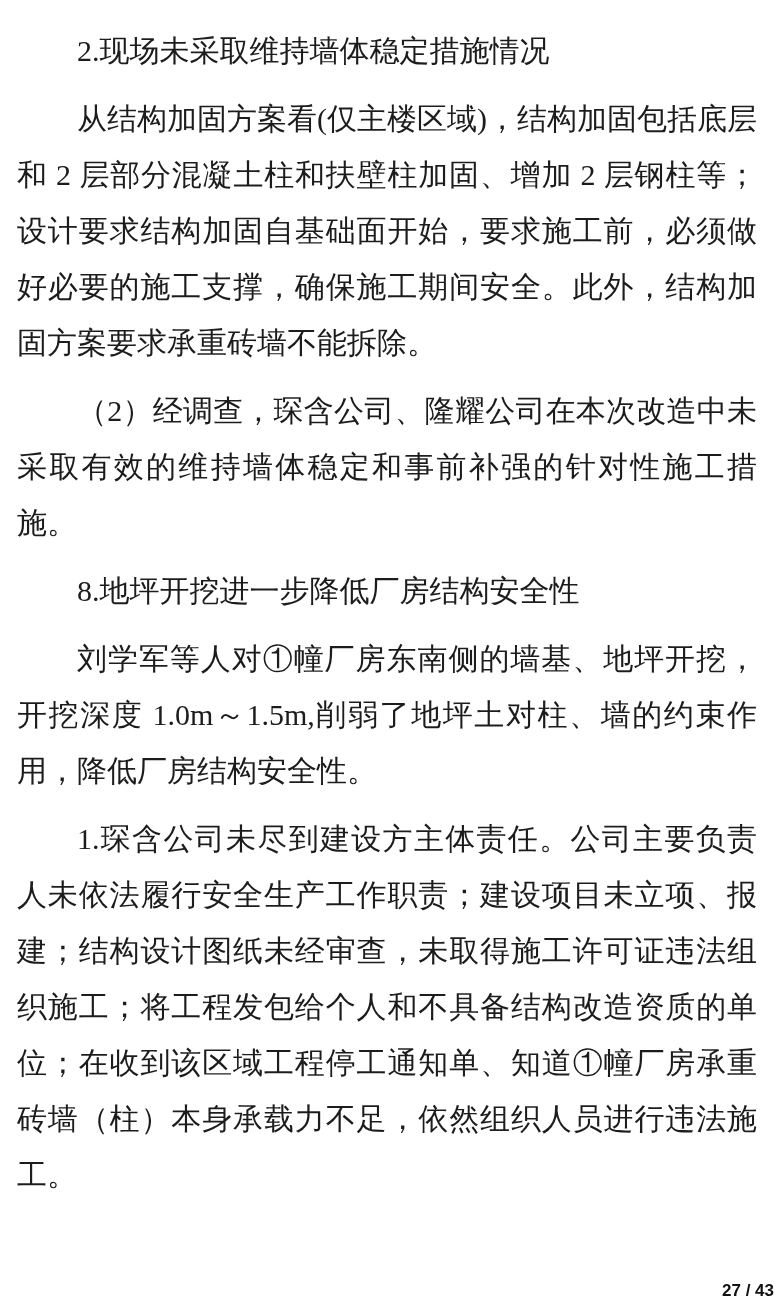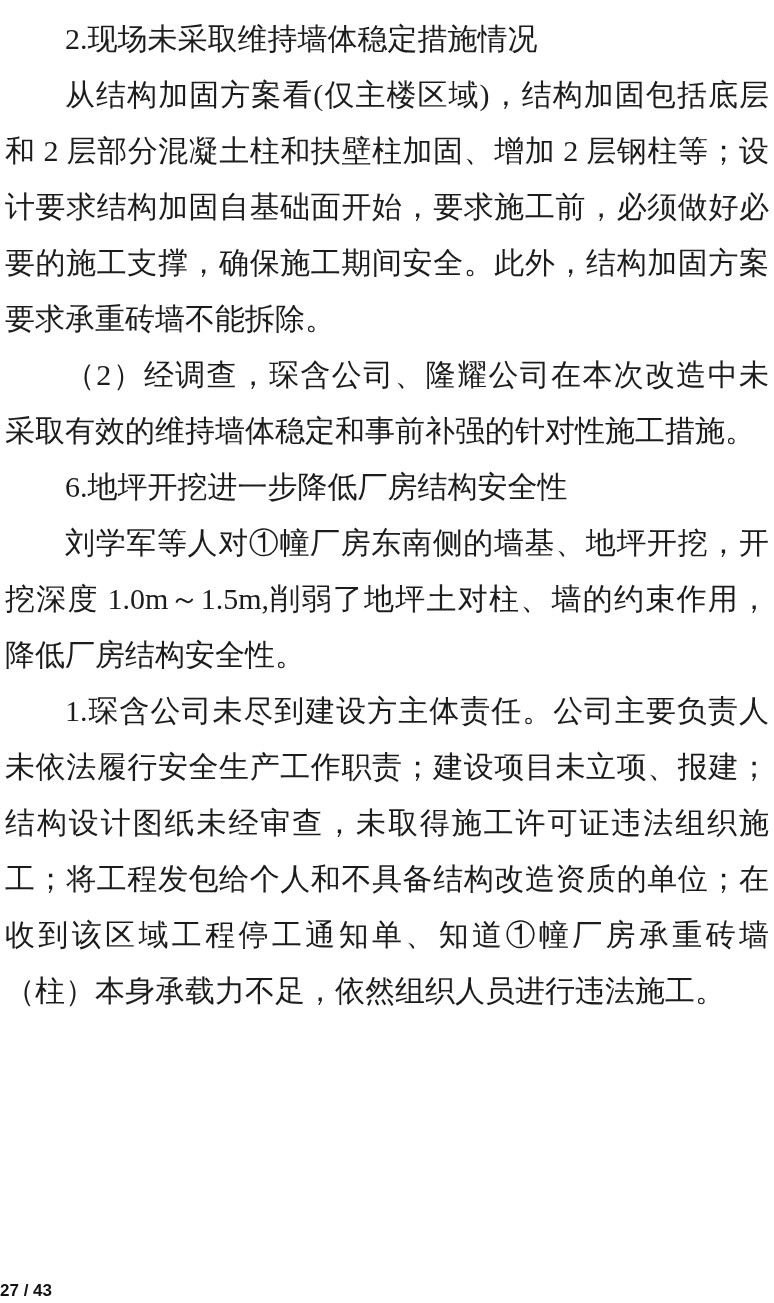--- a/index.html
+++ b/index.html
@@ -16,49 +16,49 @@
     color: #1c1c1c;
   }
   .page {
     box-sizing: border-box;
     width: 774px;
     height: 1303px;
     padding: 11px 5px 0 5px;
     background: #ffffff;
   }
   p.para {
-    margin: 0;
+    margin: 12px;
     font-size: 30px;
     line-height: 56px;
     text-align: justify;
     text-justify: inter-character;
     text-indent: 60px;
     word-break: break-all;
   }
   p.para.heading {
     font-weight: bold;
   }
   .footer {
     position: absolute;
     left: 0;
     right: 0;
     bottom: 4px;
-    text-align: left;
+    text-align: right;
     font-family: "Liberation Sans", "DejaVu Sans", sans-serif;
     font-weight: bold;
     font-size: 17px;
     line-height: 1;
     color: #111111;
   }
 </style>
 </head>
 <body>
 
 <div class="page">
   <p class="para">2.现场未采取维持墙体稳定措施情况</p>
   <p class="para">从结构加固方案看(仅主楼区域)，结构加固包括底层和 2 层部分混凝土柱和扶壁柱加固、增加 2 层钢柱等；设计要求结构加固自基础面开始，要求施工前，必须做好必要的施工支撑，确保施工期间安全。此外，结构加固方案要求承重砖墙不能拆除。</p>
   <p class="para">（2）经调查，琛含公司、隆耀公司在本次改造中未采取有效的维持墙体稳定和事前补强的针对性施工措施。</p>
-  <p class="para">6.地坪开挖进一步降低厂房结构安全性</p>
+  <p class="para">8.地坪开挖进一步降低厂房结构安全性</p>
   <p class="para">刘学军等人对①幢厂房东南侧的墙基、地坪开挖，开挖深度 1.0m～1.5m,削弱了地坪土对柱、墙的约束作用，降低厂房结构安全性。</p>
   <p class="para">1.琛含公司未尽到建设方主体责任。公司主要负责人未依法履行安全生产工作职责；建设项目未立项、报建；结构设计图纸未经审查，未取得施工许可证违法组织施工；将工程发包给个人和不具备结构改造资质的单位；在收到该区域工程停工通知单、知道①幢厂房承重砖墙（柱）本身承载力不足，依然组织人员进行违法施工。</p>
 </div>
 
 <div class="footer">27 / 43</div>
 
 </body></html>

